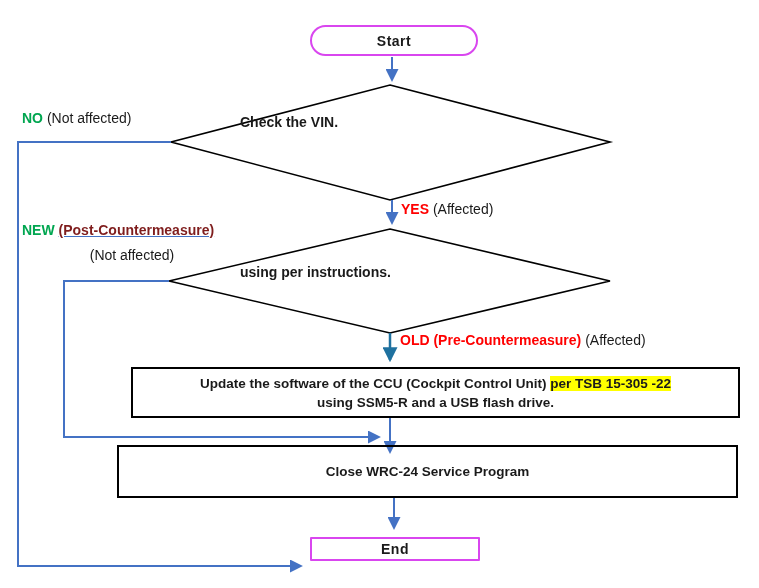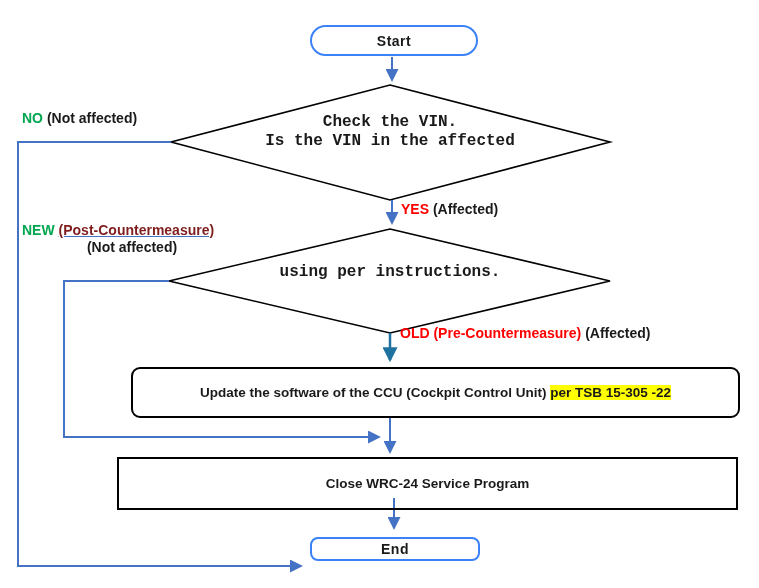--- a/index.html
+++ b/index.html
@@ -3,37 +3,37 @@
 <meta charset="utf-8">
 <style>
   html,body{margin:0;padding:0;background:#fff;}
   .stage{
     position:relative;width:759px;height:588px;background:#ffffff;overflow:hidden;
     font-family:"Liberation Sans",sans-serif;color:#1a1a1a;
   }
   .stage svg.wires{position:absolute;left:0;top:0;z-index:1;}
   .node{position:absolute;z-index:2;box-sizing:border-box;background:transparent;}
   .oval{
-    border:2px solid #3b82f6;border-radius:16px;
+    border:2px solid #d946ef;border-radius:16px;
     display:flex;align-items:center;justify-content:center;
     font-weight:700;font-size:14px;letter-spacing:.5px;
   }
   .rect{
     border:2px solid #000;
     display:flex;flex-direction:column;align-items:center;justify-content:center;
     font-weight:700;font-size:13.5px;line-height:19px;text-align:center;
   }
   .dtext{
-    position:absolute;z-index:2;text-align:center;
-    font-weight:700;font-size:16px;line-height:19px;font-family:Liberation Mono, monospace;
+    position:absolute;z-index:2;text-align:left;
+    font-weight:700;font-size:14px;line-height:19px;
   }
   .branch{position:absolute;z-index:2;font-size:14px;line-height:17px;white-space:nowrap;}
   .kw-green{color:#00A650;font-weight:700;}
   .kw-red{color:#FF0000;font-weight:700;margin-top:16px;}
-  .plain{color:#1a1a1a;font-weight:700;}
+  .plain{color:#1a1a1a;font-weight:400;margin-top:8px;}
   .link-green{color:#7f1d1d;font-weight:700;text-decoration:underline;text-decoration-color:#4472C4;}
   .hl{background:#FFFF00;}
   .center-sub{text-align:center;width:220px;}
 </style>
 </head>
 <body>
 
 <div class="stage">
 
   <svg class="wires" width="759" height="588" viewBox="0 0 759 588">
@@ -57,21 +57,20 @@
     <path d="M390,418 V452" fill="none" stroke="#4472C4" stroke-width="2" marker-end="url(#arrBlue)"></path>
     <path d="M394,498 V528" fill="none" stroke="#4472C4" stroke-width="2" marker-end="url(#arrBlue)"></path>
   </svg>
 
   <div class="node oval" style="left:310px;top:25px;width:168px;height:31px;">
     <span>Start</span>
   </div>
 
   <div class="dtext" style="left:240px;top:113px;width:300px;">
     <div>Check the VIN.</div>
-    <div>Is the VIN in the affected</div>
   </div>
 
   <div class="dtext" style="left:240px;top:263px;width:300px;">
     <div>using per instructions.</div>
   </div>
 
   <div class="branch" style="left:22px;top:110px;">
     <span class="kw-green">NO</span><span class="plain"> (Not affected)</span>
   </div>
 
@@ -79,31 +78,32 @@
     <span class="kw-red">YES</span><span class="plain"> (Affected)</span>
   </div>
 
   <div class="branch" style="left:22px;top:222px;">
     <div>
       <span class="kw-green">NEW </span><span class="link-green">(Post-Countermeasure)</span>
     </div>
     <div class="plain center-sub">(Not affected)</div>
   </div>
 
-  <div class="branch" style="left:400px;top:325px;">
+  <div class="branch" style="left:400px;top:332px;">
     <span class="kw-red">OLD (Pre-Countermeasure)</span><span class="plain"> (Affected)</span>
   </div>
 
-  <div class="node rect" style="left:131px;top:367px;width:609px;height:51px;border-radius:9px;">
+  <div class="node rect" style="left:131px;top:367px;width:609px;height:51px;">
     <div>
       <span>Update the software of the CCU (Cockpit Control Unit) </span><span class="hl">per TSB 15-305 -22</span>
     </div>
+    <div>using SSM5-R and a USB flash drive.</div>
   </div>
 
-  <div class="node rect" style="left:117px;top:445px;width:621px;height:53px;margin-top:12px;">
+  <div class="node rect" style="left:117px;top:445px;width:621px;height:53px;">
     <span>Close WRC-24 Service Program</span>
   </div>
 
-  <div class="node oval" style="left:310px;top:537px;width:170px;height:24px;border-radius:8px;">
+  <div class="node oval" style="left:310px;top:537px;width:170px;height:24px;border-radius:1px;">
     <span>End</span>
   </div>
 
 </div>
 
 </body></html>

